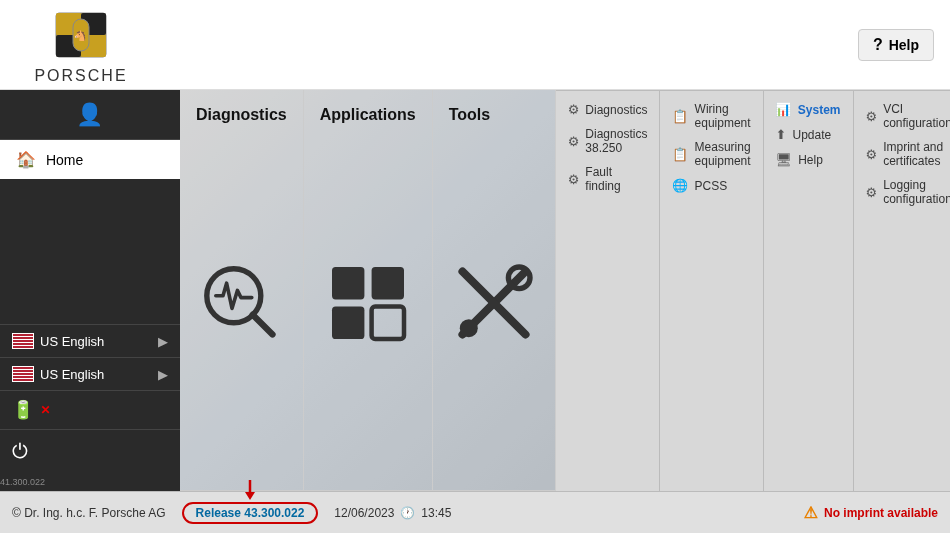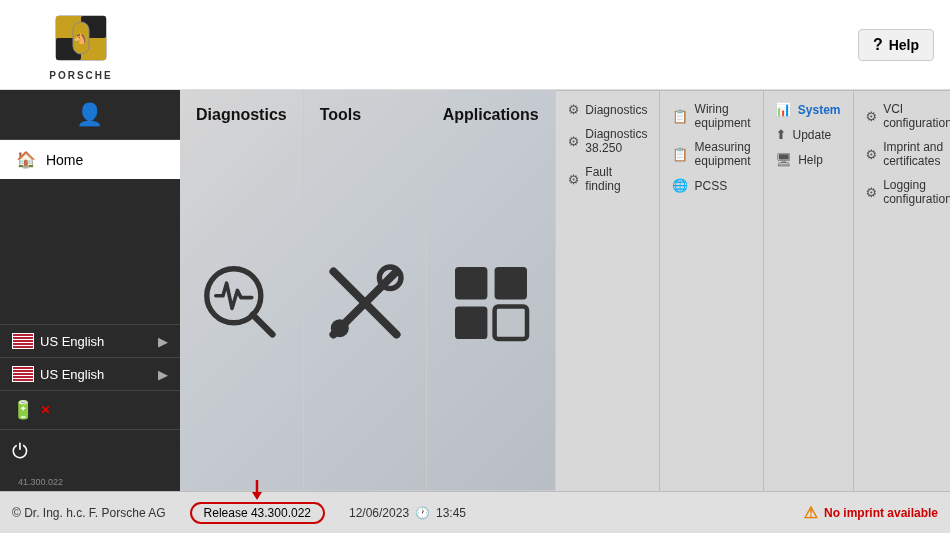--- a/index.html
+++ b/index.html
@@ -144,21 +144,21 @@
       align-items: center;
       padding: 10px 12px;
       border-top: 1px solid #444;
     }
     .power-icon {
       font-size: 20px;
       color: #fff;
       cursor: pointer;
     }
     .sidebar-version {
-      padding: 4px 18px;
+      padding: 4px 0;
       font-size: 9px;
       color: #888;
     }
 
     
     .main-content {
       position: absolute;
       top: 90px;
       left: 180px;
       right: 0;
@@ -244,34 +244,35 @@
     .status-bar {
       position: absolute;
       bottom: 0; left: 0; right: 0;
       height: 42px;
       background: #e0e0e0;
       border-top: 1px solid #bbb;
       display: flex;
       align-items: center;
       padding: 0 12px;
       font-size: 12px;
-      gap: 24px;
+      gap: 16px;
     }
     .copyright-text {
       color: #333;
       white-space: nowrap;
     }
     .release-badge {
       border: 2px solid #c00;
       border-radius: 20px;
       padding: 2px 12px;
       font-size: 12px;
-      color: #000000;
+      color: #0369a1;
       position: relative;
       white-space: nowrap;
+      font-weight: bold;
     }
     .date-time {
       display: flex;
       align-items: center;
       gap: 6px;
       color: #333;
       white-space: nowrap;
     }
     .no-imprint {
       display: flex;
@@ -296,21 +297,21 @@
     <svg viewBox="0 0 60 60" xmlns="http://www.w3.org/2000/svg">
       <rect x="5" y="8" width="50" height="44" rx="3" fill="#c8a020" stroke="#888" stroke-width="1"></rect>
       <rect x="5" y="8" width="25" height="22" rx="2" fill="#c8a020"></rect>
       <rect x="30" y="8" width="25" height="22" rx="2" fill="#222"></rect>
       <rect x="5" y="30" width="25" height="22" rx="2" fill="#222"></rect>
       <rect x="30" y="30" width="25" height="22" rx="2" fill="#c8a020"></rect>
 
       <rect x="22" y="14" width="16" height="32" rx="8" fill="#c8a020" stroke="#888" stroke-width="1"></rect>
       <text x="30" y="34" text-anchor="middle" font-size="10" fill="#333" font-weight="bold">🐴</text>
     </svg>
-    <div style="font-size:10px; font-weight:bold; letter-spacing:2px; color:#333; margin-top:2px;">PORSCHE</div>
+    <div style="font-size:16px; font-weight:normal; letter-spacing:2px; color:#333; margin-top:2px;">PORSCHE</div>
   </div>
   <button class="help-btn">
     <span style="font-size:16px;">?</span>
     <span>Help</span>
   </button>
 </div>
 
 <div class="sidebar">
   <div class="sidebar-user">
     <span class="user-icon">👤</span>
@@ -351,52 +352,52 @@
 
     <div class="menu-cell">
       <div class="menu-cell-title">Diagnostics</div>
       <div class="menu-icon-area">
 
         <svg viewBox="0 0 100 100" xmlns="http://www.w3.org/2000/svg">
           <circle cx="42" cy="42" r="30" fill="none" stroke="#333" stroke-width="6"></circle>
           <line x1="63" y1="63" x2="85" y2="85" stroke="#333" stroke-width="7" stroke-linecap="round"></line>
 
           <polyline points="22,42 30,42 34,28 40,56 46,36 50,44 62,44" fill="none" stroke="#333" stroke-width="4" stroke-linecap="round" stroke-linejoin="round"></polyline>
-        </svg>
-      </div>
-    </div>
-
-    <div class="menu-cell">
-      <div class="menu-cell-title">Tools</div>
-      <div class="menu-icon-area">
-
-        <svg viewBox="0 0 100 100" xmlns="http://www.w3.org/2000/svg">
-          <line x1="15" y1="85" x2="85" y2="15" stroke="#333" stroke-width="9" stroke-linecap="round"></line>
-          <line x1="15" y1="15" x2="85" y2="85" stroke="#333" stroke-width="9" stroke-linecap="round"></line>
-
-          <circle cx="78" cy="22" r="12" fill="none" stroke="#333" stroke-width="6"></circle>
-
-          <circle cx="22" cy="78" r="10" fill="#333"></circle>
         </svg>
       </div>
     </div>
 
     <div class="menu-cell">
       <div class="menu-cell-title">Applications</div>
       <div class="menu-icon-area">
 
         <svg viewBox="0 0 100 100" xmlns="http://www.w3.org/2000/svg">
           <rect x="10" y="10" width="36" height="36" rx="4" fill="#333"></rect>
           <rect x="54" y="10" width="36" height="36" rx="4" fill="#333"></rect>
           <rect x="10" y="54" width="36" height="36" rx="4" fill="#333"></rect>
           <rect x="54" y="54" width="36" height="36" rx="4" fill="none" stroke="#333" stroke-width="5"></rect>
         </svg>
       </div>
     </div>
 
+    <div class="menu-cell">
+      <div class="menu-cell-title">Tools</div>
+      <div class="menu-icon-area">
+
+        <svg viewBox="0 0 100 100" xmlns="http://www.w3.org/2000/svg">
+          <line x1="15" y1="85" x2="85" y2="15" stroke="#333" stroke-width="9" stroke-linecap="round"></line>
+          <line x1="15" y1="15" x2="85" y2="85" stroke="#333" stroke-width="9" stroke-linecap="round"></line>
+
+          <circle cx="78" cy="22" r="12" fill="none" stroke="#333" stroke-width="6"></circle>
+
+          <circle cx="22" cy="78" r="10" fill="#333"></circle>
+        </svg>
+      </div>
+    </div>
+
 
   </div>
 
   <div class="submenu-row">
 
     <div class="submenu-section">
       <div class="submenu-item">
         <span class="submenu-item-icon">⚙</span>
         <span>Diagnostics</span>
       </div>

